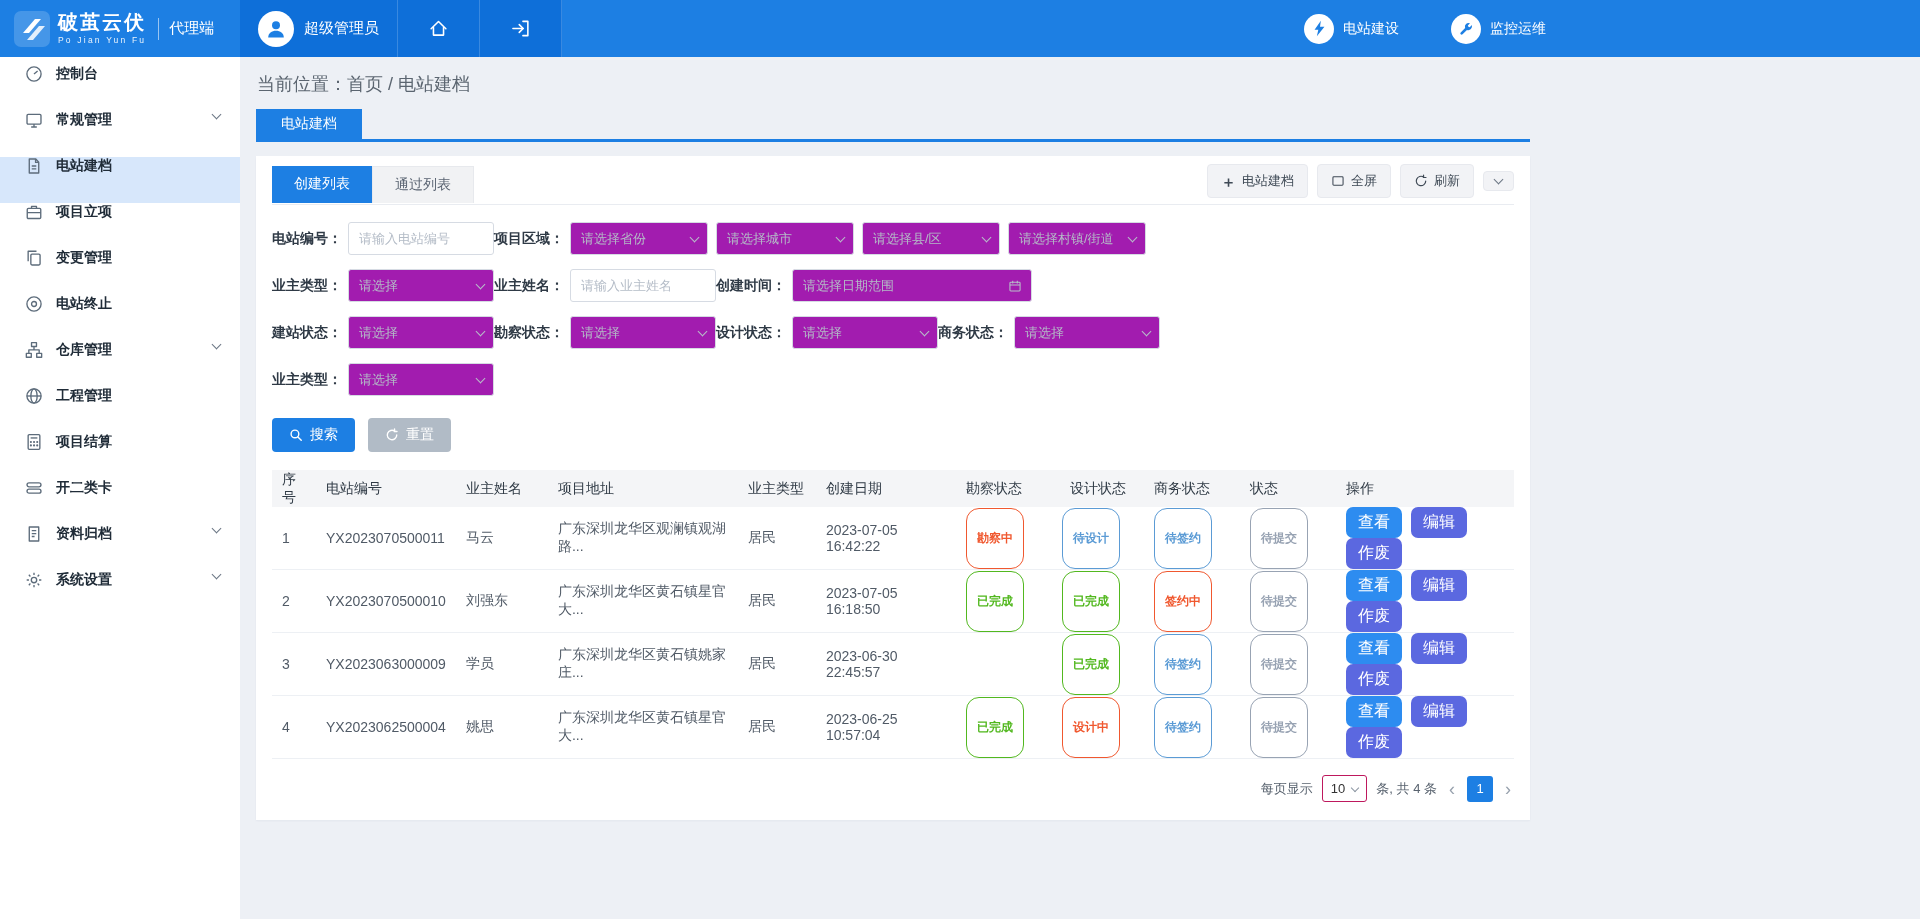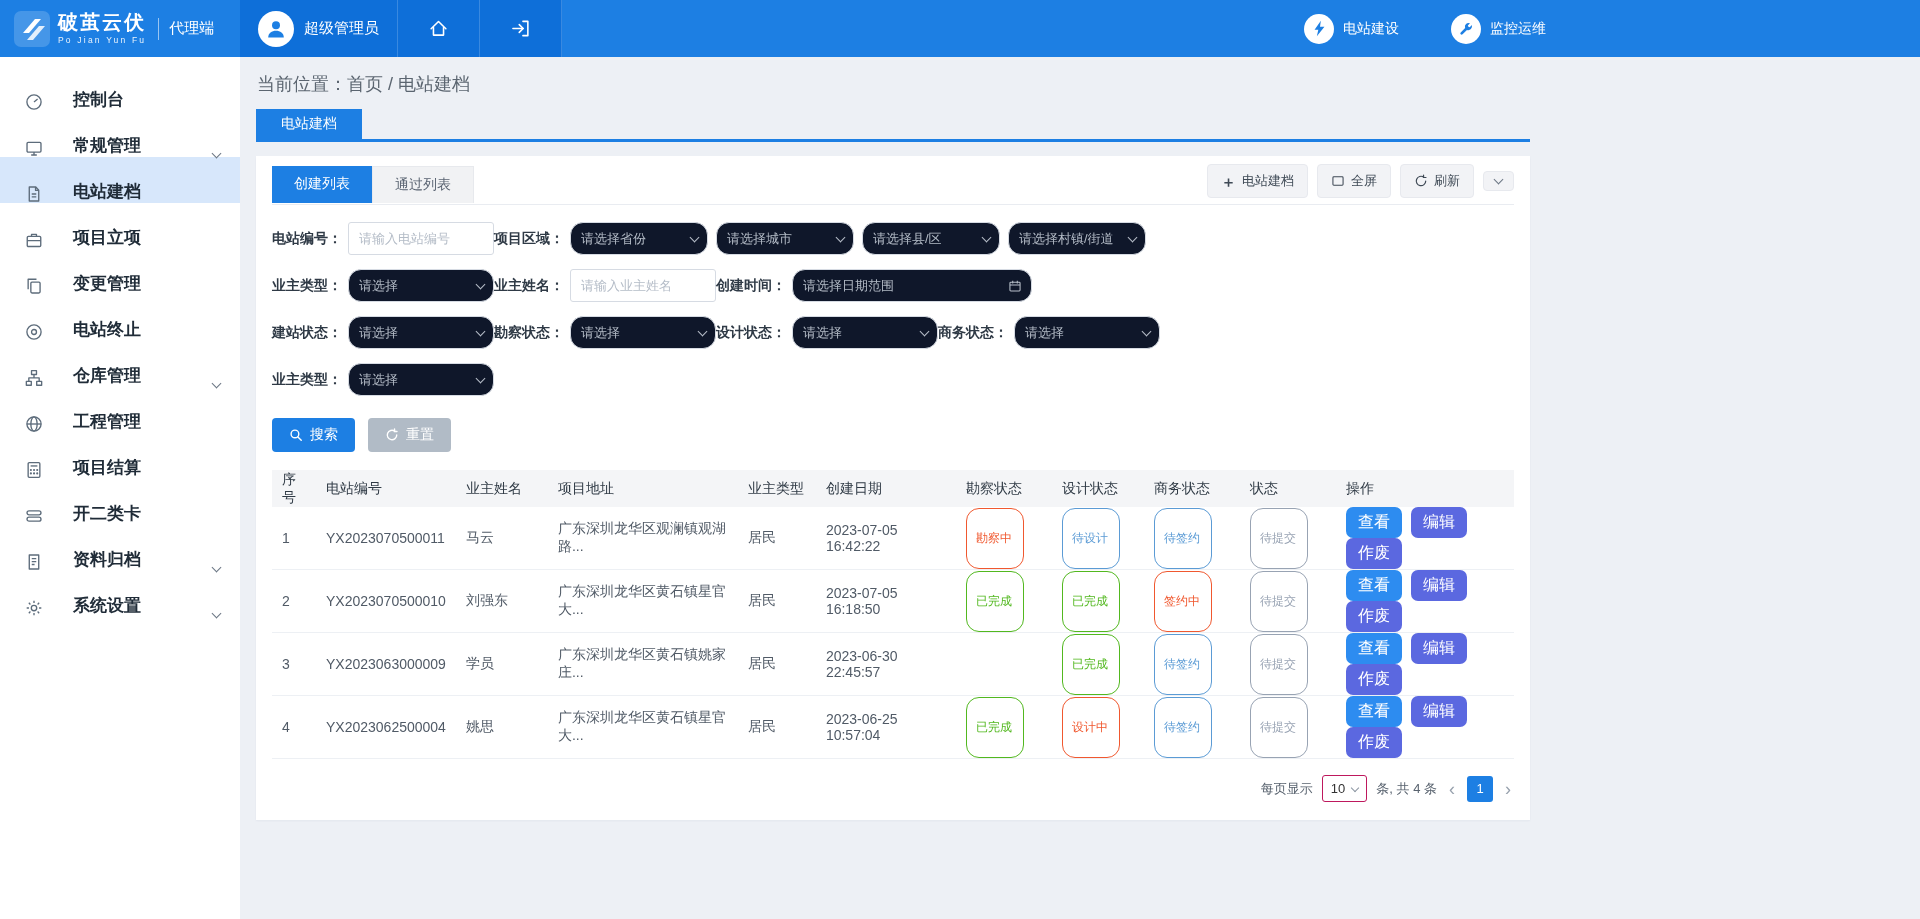--- a/index.html
+++ b/index.html
@@ -21,21 +21,21 @@
   .seg-user{ gap:10px; padding:0 18px; color:#fff; font-size:15px; }
   .avatar{ width:36px; height:36px; border-radius:50%; background:#fff; display:flex; align-items:center; justify-content:center; }
   .seg-icon{ width:82px; }
   .topbar-right{ margin-left:auto; display:flex; align-items:center; gap:52px; }
   .top-link{ display:flex; align-items:center; gap:9px; color:#fff; font-size:14px; cursor:pointer; }
   .circle-icon{ width:30px; height:30px; border-radius:50%; background:#fff; display:flex; align-items:center; justify-content:center; }
 
   
   .body{ display:flex; height:862px; }
   .sidebar{ width:240px; background:#fff; padding-top:8px; flex:none; }
-  .side-item{ height:46px; display:flex; align-items:flex-end; gap:30px; padding:0 20px 0 25px; font-size:17px; font-weight:bold; color:#202c38; cursor:pointer; }
+  .side-item{ height:46px; display:flex; align-items:flex-start; gap:13px; padding:0 20px 0 25px; font-size:14px; font-weight:bold; color:#202c38; cursor:pointer; }
   .side-item .icon{ width:18px; height:18px; color:#5d6c7b; flex:none; display:inline-flex; }
   .side-item.active{ background:#d7e7fb; }
   .side-chev{ margin-left:auto; }
   .chev{ display:inline-block; width:7px; height:7px; border-right:1.6px solid #6b7684; border-bottom:1.6px solid #6b7684; transform:rotate(45deg); }
 
   .main{ width:1306px; flex:none; padding:0 16px; }
   .breadcrumb{ margin:15px 1px 0; font-size:18px; color:#5b6570; }
   .breadcrumb a{ color:#5b6570; text-decoration:none; cursor:pointer; }
   .page-tab-row{ margin-top:13px; border-bottom:3px solid var(--accent); display:flex; }
   .page-tab{ background:var(--accent); color:#fff; font-size:14px; padding:6px 25px; cursor:pointer; }
@@ -53,38 +53,38 @@
   .tbtn.sm{ padding:7px 11px; }
 
   
   .filters{ margin-top:17px; }
   .frow{ display:flex; align-items:center; margin-bottom:14px; }
   .ffield{ display:flex; align-items:center; }
   .ffield + .ffield{ }
   .flabel{ font-size:14px; font-weight:bold; color:#2f3a46; margin-right:6px; white-space:nowrap; }
   .txt{ height:33px; border:1px solid #d6dbe3; border-radius:3px; padding:0 10px; font-size:13px; color:#333; font-family:inherit; outline:none; background:#fff; }
   .txt::placeholder{ color:#b4bcc7; }
-  .sel{ height:33px; border:1px solid #d6dbe3; border-radius:13px; background:#0f172a; display:flex; align-items:center; justify-content:space-between; padding:0 9px 0 10px; font-size:13px; cursor:pointer; }
+  .sel{ height:33px; border:1px solid #d6dbe3; border-radius:3px; background:#a21caf; display:flex; align-items:center; justify-content:space-between; padding:0 9px 0 10px; font-size:13px; cursor:pointer; }
   .sel .ph{ color:#b4bcc7; }
   .sel .chev{ border-color:#b7bec9; margin-top:-3px; }
   .sel + .sel{ margin-left:8px; }
   .filter-actions{ margin-top:22px; display:flex; gap:13px; }
   .btn{ border:none; border-radius:4px; color:#fff; font-size:14px; display:inline-flex; align-items:center; gap:7px; padding:8px 17px; cursor:pointer; font-family:inherit; }
   .btn-search{ background:var(--accent); }
   .btn-reset{ background:#b1bbc6; }
 
   
   table{ width:100%; border-collapse:collapse; margin-top:18px; font-size:14px; }
   thead th{ background:#f4f5f7; color:#2f3a45; font-weight:normal; text-align:left; height:37px; padding:0 10px; }
   tbody td{ height:40px; border-bottom:1px solid #edf0f4; padding:0 10px; color:#505a66; }
   th:nth-child(1){ width:44px; } th:nth-child(2){ width:118px; } th:nth-child(3){ width:92px; }
   th:nth-child(4){ width:190px; } th:nth-child(5){ width:78px; } th:nth-child(6){ width:140px; }
-  th:nth-child(7){ width:96px; } th:nth-child(8){ width:92px; } th:nth-child(9){ width:96px; }
+  th:nth-child(7){ width:96px; } th:nth-child(8){ width:92px;text-align:center; } th:nth-child(9){ width:96px; }
   th:nth-child(10){ width:96px; }
-  .badge{ display:inline-block; min-width:58px; font-size:12px; padding:21px 9px; border:1px solid; border-radius:13px; background:#fff; }
+  .badge{ display:inline-block; min-width:58px; text-align:center; font-size:12px; padding:21px 9px; border:1px solid; border-radius:13px; background:#fff;font-weight:bold; }
   .op-btn{ border:none; color:#fff; font-size:16px; padding:5px 12px; border-radius:7px; margin-right:9px; cursor:pointer; font-family:inherit; }
 
   
   .pagination{ display:flex; justify-content:flex-end; align-items:center; gap:9px; margin-top:16px; font-size:13px; color:#59636f; }
   .page-size{ border:1px solid #be185d; border-radius:3px; height:27px; display:inline-flex; align-items:center; gap:7px; padding:0 8px; color:#333; cursor:pointer; background:#fff; }
   .page-size .chev{ width:6px; height:6px; border-color:#8b95a1; margin-top:-2px; }
   .page-arrow{ color:#97a1ad; font-size:18px; line-height:1; padding:0 3px; cursor:pointer; }
   .page-num{ width:26px; height:26px; display:inline-flex; align-items:center; justify-content:center; border-radius:3px; cursor:pointer; }
   .page-num.active{ background:var(--accent); color:#fff; }
   svg{ display:block; }

